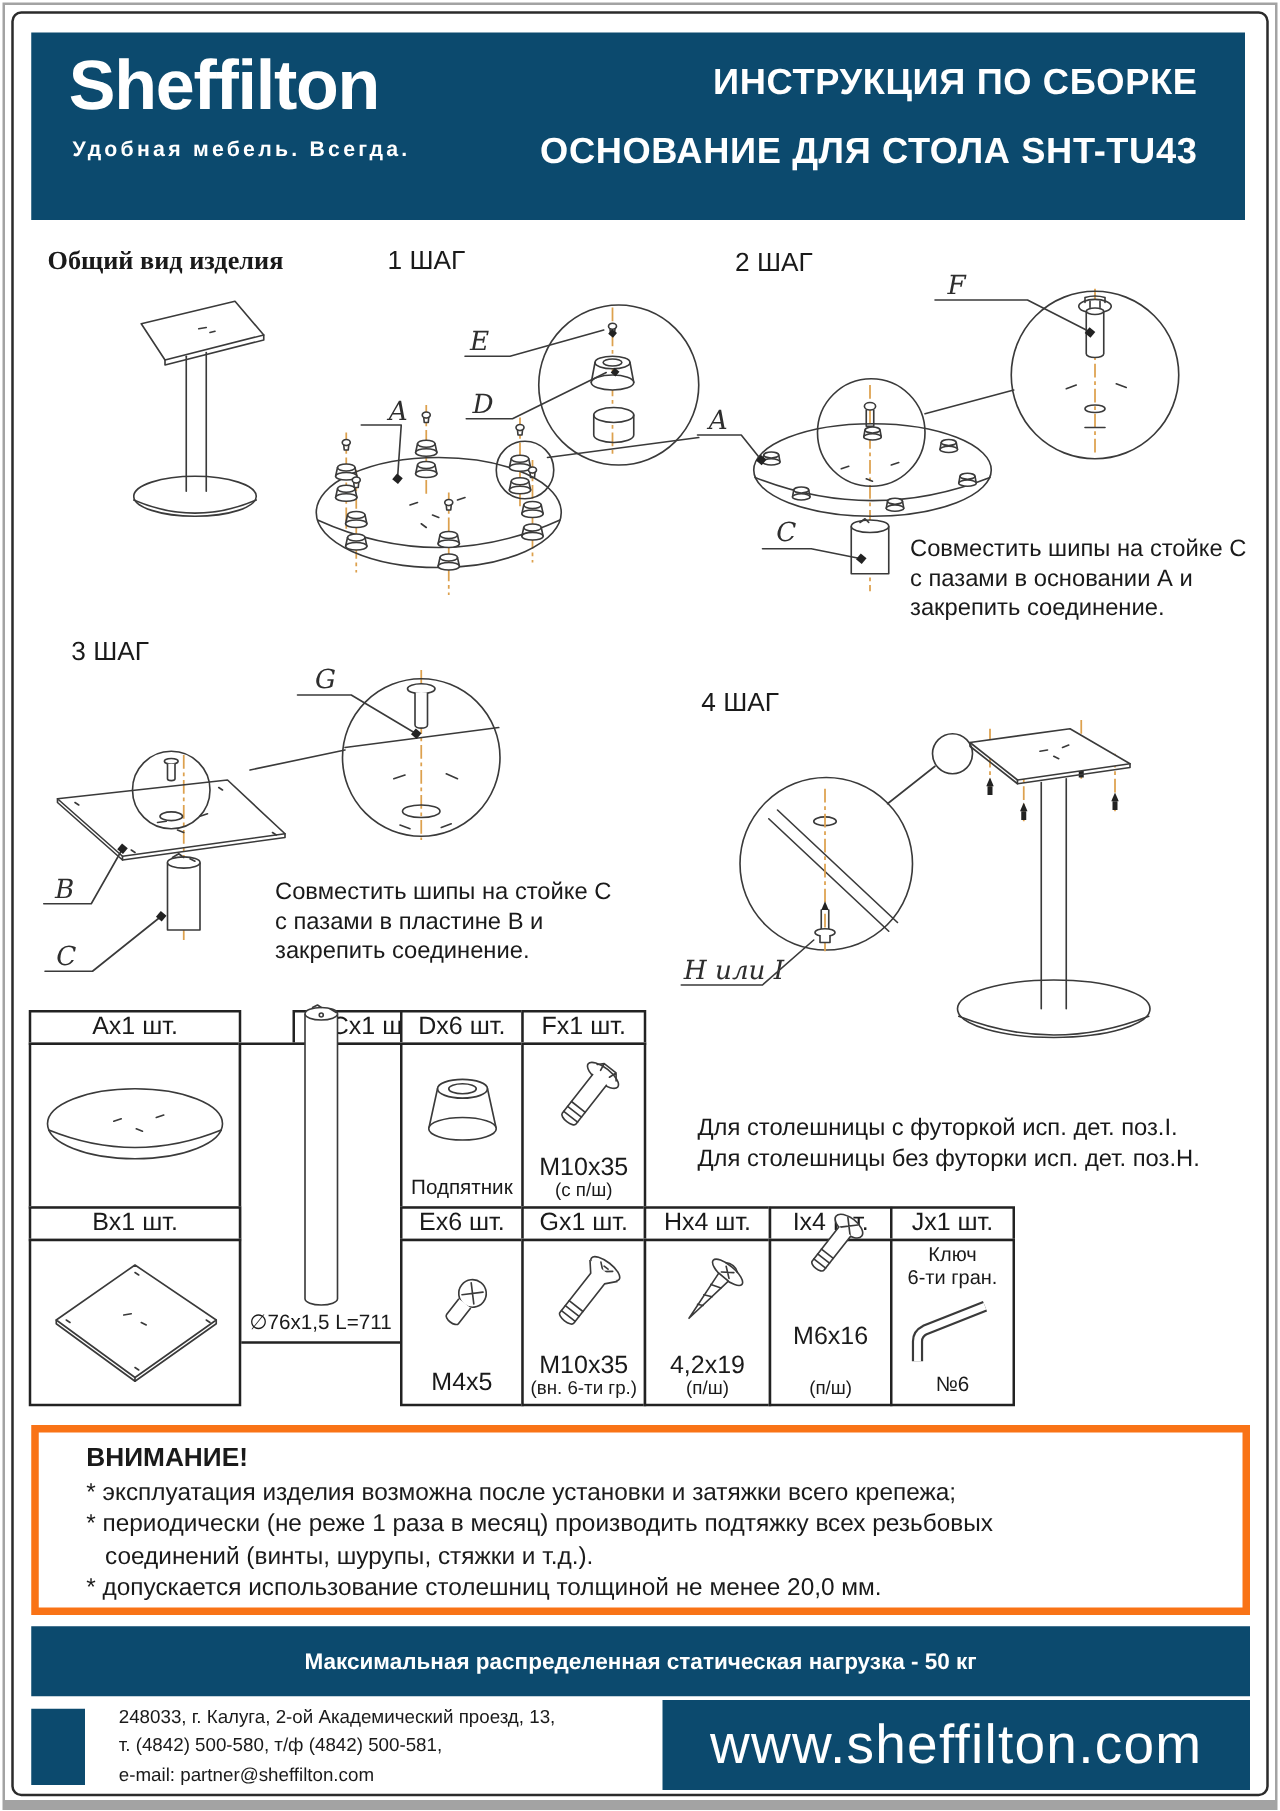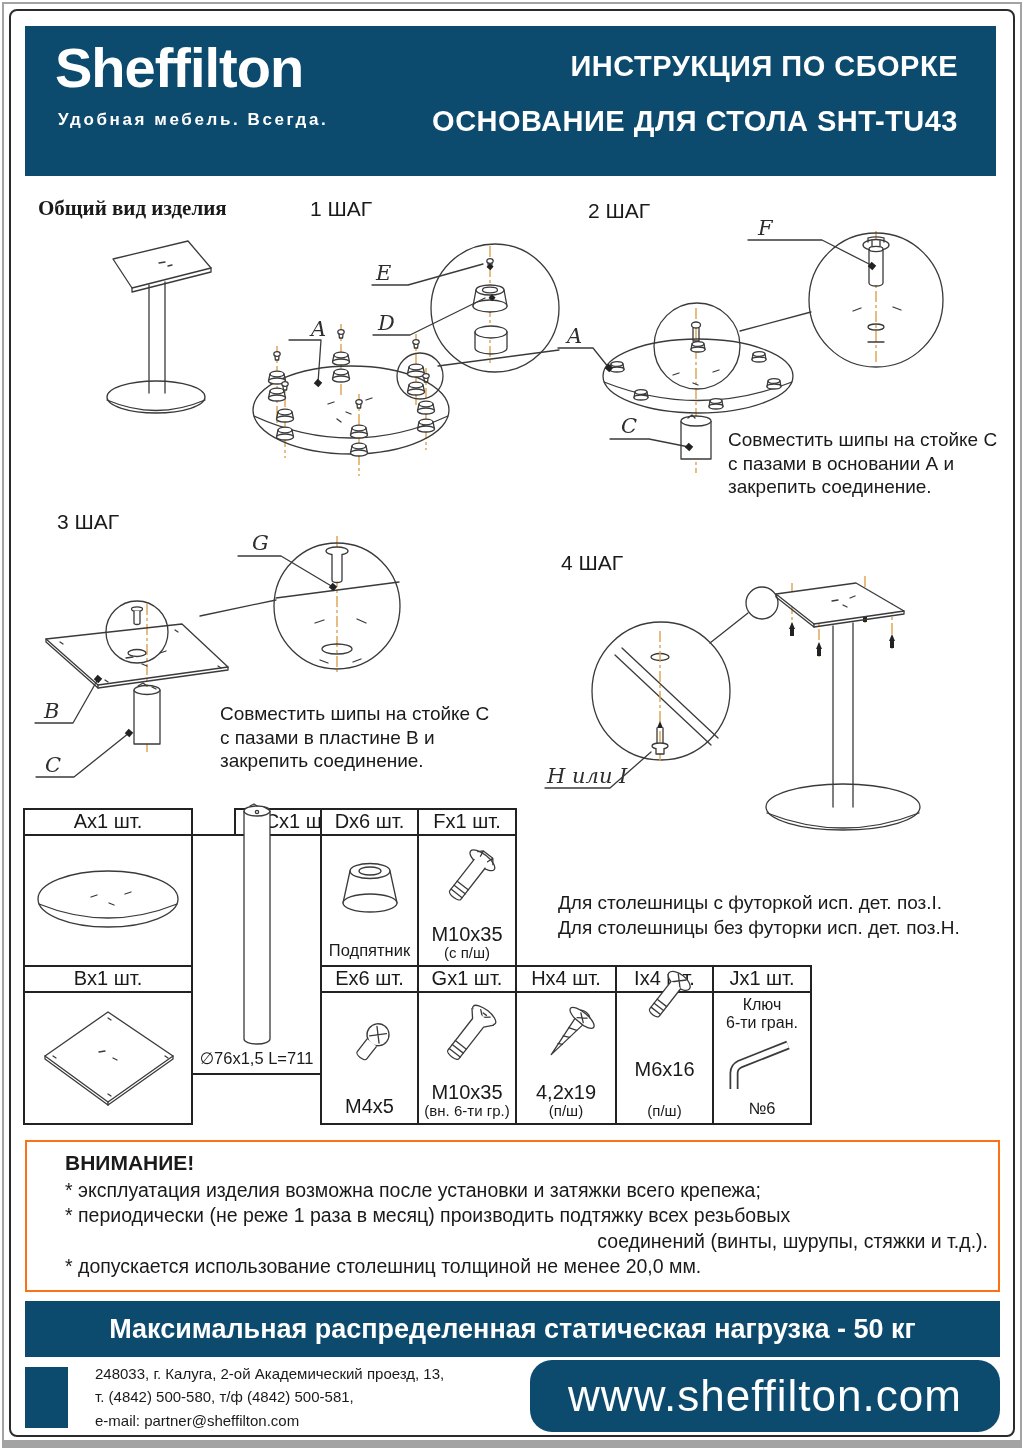--- a/index.html
+++ b/index.html
@@ -36,34 +36,34 @@
   .cell-h{display:flex;align-items:flex-start;justify-content:center;font-size:20px;}
   .cell-b{display:flex;flex-direction:column;align-items:center;justify-content:flex-end;}
   .cap1{font-size:20px;line-height:1.05;text-align:center;}
   .cap2{font-size:15px;line-height:1.1;text-align:center;margin-bottom:4px;}
   .capsm{font-size:16.5px;line-height:1.1;text-align:center;margin-bottom:6px;}
   .captop{font-size:16px;line-height:1.15;text-align:center;margin-top:3px;white-space:pre-line;}
   .icon-wrap{flex:1;display:flex;align-items:center;justify-content:center;width:100%;position:relative;}
   .icon-wrap svg{position:static;}
 
   .warning-box{position:absolute;left:25px;top:1140px;width:975px;height:152px;
-        border:2px solid #f97316;box-sizing:border-box;padding:9px 10px 0 38px;}
+        border:6px solid #f97316;box-sizing:border-box;padding:9px 10px 0 38px;}
   .warning-title{font-size:21px;font-weight:bold;margin-bottom:3px;}
   .warning-line{font-size:19.5px;line-height:1.3;}
-  .warning-line.indent{padding-left:15px;text-align:right;}
+  .warning-line.indent{padding-left:15px;}
 
   .load-banner{position:absolute;left:25px;top:1301px;width:975px;height:56px;
         display:flex;align-items:center;justify-content:center;
-        color:#fff;font-size:27px;font-weight:bold;}
+        color:#fff;font-size:18px;font-weight:bold;}
 
   .footer-square{position:absolute;left:25px;top:1367px;width:43px;height:61px;}
   .address{position:absolute;left:95px;top:1362px;font-size:15px;line-height:1.55;}
   .www-box{position:absolute;left:530px;top:1360px;width:470px;height:72px;
         display:flex;align-items:center;justify-content:center;
-        color:#fff;font-size:44px;letter-spacing:1px;border-radius:22px;}
+        color:#fff;font-size:44px;letter-spacing:1px;}
 </style>
 </head>
 <body>
 
 <div class="page">
   <div class="outer-line"></div>
   <div class="page-border"></div>
 
   <div class="header-banner gray">
     <div class="logo">Sheffilton</div>

